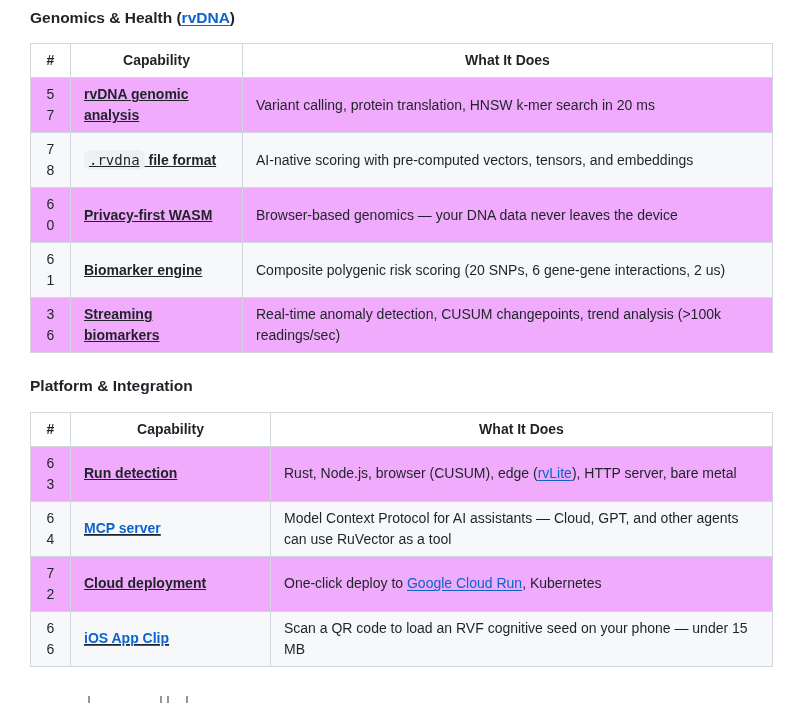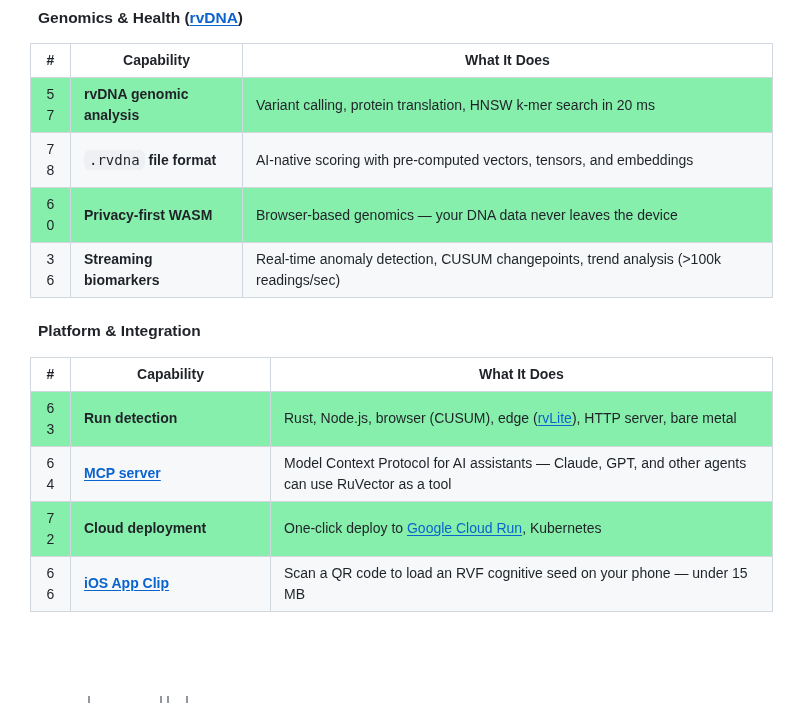--- a/index.html
+++ b/index.html
@@ -6,48 +6,48 @@
   body {
     width: 800px; height: 703px; overflow: hidden; position: relative;
     font-family: "Liberation Sans", sans-serif;
     font-size: 14px; color: #1f2328; line-height: 1.5;
     -webkit-font-smoothing: antialiased;
   }
   .content { box-sizing: border-box; width: 800px; padding: 8px 27px 0 30px; }
 
   h3.section-heading {
     font-size: 15.5px; font-weight: 700; line-height: 1.25;
-    margin: 0 0 16px 8px; color: #1f2328;
+    margin: 0 0 16px 0; color: #1f2328;
   }
   h3.section-heading + table { margin-top: 0; }
   h3.second { margin-top: 23px; }
 
   a { color: #0b63ce; text-decoration: underline; text-underline-offset: 2px; cursor: pointer; }
   h3 a { color: #0b63ce; }
 
   table {
     border-collapse: collapse; width: 100%;
     margin: 0 0 0 0; table-layout: fixed;
   }
   th, td {
     border: 1px solid #d0d7de;
     padding: 6px 13px;
     vertical-align: middle;
     word-wrap: break-word;
   }
   th { font-weight: 700; text-align: center; background: #ffffff; }
-  tbody tr { background: #86efac; }
+  tbody tr { background: #f0abfc; }
   tbody tr:nth-child(2n) { background: #f6f8fa; }
 
   col.col-num { width: 40px; }
   table.t1 col.col-cap { width: 172px; }
   table.t2 col.col-cap { width: 200px; }
 
   td.num { text-align: center; color: #1f2328; }
-  td.cap { font-weight: 700; }
+  td.cap { font-weight: 700; text-decoration: underline; }
   td.cap a { font-weight: 700; }
 
   code.chip {
     font-family: "DejaVu Sans Mono", monospace;
     font-weight: 400; font-size: 14px;
     background: #eef0f3; border-radius: 6px;
     padding: 2px 5px; color: #1f2328;
   }
 
   
@@ -84,20 +84,25 @@
           <td class="num">78</td>
           <td class="cap"><code class="chip">.rvdna</code><span> file format</span></td>
           <td class="what"><span>AI-native scoring with pre-computed vectors, tensors, and embeddings</span></td>
         </tr>
         <tr>
           <td class="num">60</td>
           <td class="cap"><span>Privacy-first WASM</span></td>
           <td class="what"><span>Browser-based genomics — your DNA data never leaves the device</span></td>
         </tr>
         <tr>
+          <td class="num">61</td>
+          <td class="cap"><span>Biomarker engine</span></td>
+          <td class="what"><span>Composite polygenic risk scoring (20 SNPs, 6 gene-gene interactions, 2 us)</span></td>
+        </tr>
+        <tr>
           <td class="num">36</td>
           <td class="cap"><span>Streaming biomarkers</span></td>
           <td class="what"><span>Real-time anomaly detection, CUSUM changepoints, trend analysis (&gt;100k readings/sec)</span></td>
         </tr>
       </tbody>
   </table>
 
   <h3 class="section-heading second">Platform &amp; Integration</h3>
 
   <table class="t2">
@@ -115,21 +120,21 @@
     </thead>
     <tbody>
         <tr>
           <td class="num">63</td>
           <td class="cap"><span>Run detection</span></td>
           <td class="what"><span>Rust, Node.js, browser (CUSUM), edge (</span><a>rvLite</a><span>), HTTP server, bare metal</span></td>
         </tr>
         <tr>
           <td class="num">64</td>
           <td class="cap"><a>MCP server</a></td>
-          <td class="what"><span>Model Context Protocol for AI assistants — Claude, GPT, and other agents can use RuVector as a tool</span></td>
+          <td class="what"><span>Model Context Protocol for AI assistants — Cloud, GPT, and other agents can use RuVector as a tool</span></td>
         </tr>
         <tr>
           <td class="num">72</td>
           <td class="cap"><span>Cloud deployment</span></td>
           <td class="what"><span>One-click deploy to </span><a>Google Cloud Run</a><span>, Kubernetes</span></td>
         </tr>
         <tr>
           <td class="num">66</td>
           <td class="cap"><a>iOS App Clip</a></td>
           <td class="what"><span>Scan a QR code to load an RVF cognitive seed on your phone — under 15 MB</span></td>

